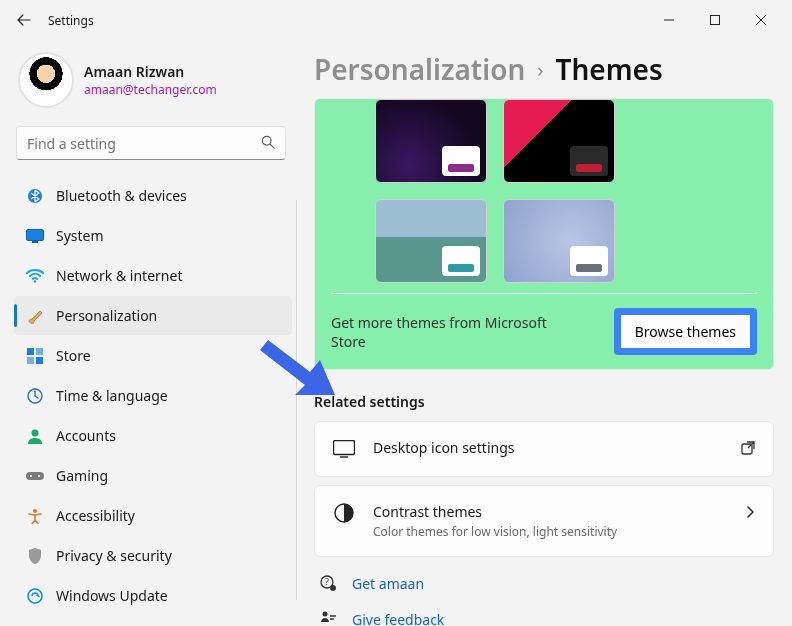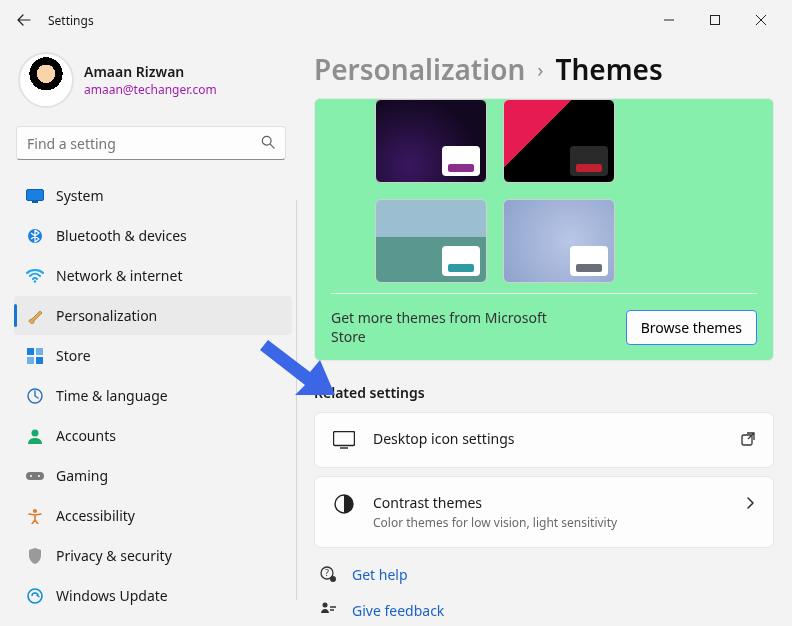--- a/index.html
+++ b/index.html
@@ -50,21 +50,21 @@
 .thumbs { display: flex; gap: 16px; flex-wrap: wrap; padding: 0 44px 10px 44px; }
 .thumb { width: 112px; height: 84px; border-radius: 6px; border: 1px solid #d0d0d0; position: relative; overflow: hidden; }
 .thumb .accent { position: absolute; right: 6px; bottom: 6px; width: 38px; height: 30px; background: #fff; border-radius: 4px; display: flex; align-items: flex-end; justify-content: center; padding-bottom: 4px; }
 .thumb .swatch { width: 26px; height: 8px; border-radius: 2px; }
 .t1 { background: radial-gradient(circle at 30% 80%, #3a1760, #120820 70%), #1a0a30; }
 .t2 { background: linear-gradient(135deg, #e61b52 0 35%, #000 35% 100%); }
 .t3 { background: linear-gradient(#9bbfd0 0 45%, #5a988f 45% 100%); }
 .t4 { background: radial-gradient(circle at 60% 50%, #b9c6e6, #8ea2cc); }
 .store-row { display: flex; align-items: center; justify-content: space-between; border-top: 1px solid #ececec; padding-top: 14px; gap: 16px; }
 .store-text { font-size: 14px; color: #333; max-width: 230px; }
-.browse-btn { background: #fdfdfd; border: 1px solid #3b82f6; border-radius: 4px; padding: 7px 14px; font-size: 14px; cursor: pointer; }
+.browse-btn { background: #fdfdfd; border: 7px solid #3b82f6; border-radius: 4px; padding: 7px 14px; font-size: 14px; cursor: pointer; }
 
 
 .section-title { font-size: 14px; font-weight: 600; color: #1a1a1a; margin-bottom: 10px; }
 
 
 .card { background: #fdfdfd; border: 1px solid #e7e7e7; border-radius: 6px; padding: 16px 18px; display: flex; gap: 18px; margin-bottom: 8px; cursor: pointer; }
 .card-icon { width: 22px; height: 22px; display: flex; align-items: center; justify-content: center; color: #1a1a1a; }
 .card-body { flex: 1; }
 .card-title { font-size: 14px; color: #1a1a1a; }
 .card-sub { font-size: 12px; color: #6a6a6a; margin-top: 2px; }
@@ -128,36 +128,36 @@
       <span class="search-icon">
         <svg width="14" height="14" viewBox="0 0 16 16">
             <circle cx="6.5" cy="6.5" r="5" stroke="#606060" fill="none" stroke-width="1.4"></circle>
             <path d="M10.5 10.5 15 15" stroke="#606060" stroke-width="1.4" stroke-linecap="round"></path>
           </svg>
       </span>
     </div>
 
     <nav class="nav">
       <div class="nav-item">
+        <span class="nav-icon ic-bt">
+            <svg width="14" height="16" viewBox="0 0 14 16">
+              <circle cx="7" cy="8" r="7" fill="#1a7fe0"></circle>
+              <path d="M7 2v12l4-3-8-6m0 6 8-6-4-3" stroke="#fff" stroke-width="1.2" fill="none" stroke-linejoin="round"></path>
+            </svg>
+          </span>
+        <span>Bluetooth &amp; devices</span>
+      </div>
+      <div class="nav-item">
         <span class="nav-icon ic-system">
             <svg width="18" height="14" viewBox="0 0 18 14">
               <rect x="0.5" y="0.5" width="17" height="11" rx="1.5" fill="#1a7fe0" stroke="#0a60b0"></rect>
               <rect x="6" y="12" width="6" height="2" fill="#0a60b0"></rect>
             </svg>
           </span>
         <span>System</span>
-      </div>
-      <div class="nav-item">
-        <span class="nav-icon ic-bt">
-            <svg width="14" height="16" viewBox="0 0 14 16">
-              <circle cx="7" cy="8" r="7" fill="#1a7fe0"></circle>
-              <path d="M7 2v12l4-3-8-6m0 6 8-6-4-3" stroke="#fff" stroke-width="1.2" fill="none" stroke-linejoin="round"></path>
-            </svg>
-          </span>
-        <span>Bluetooth &amp; devices</span>
       </div>
       <div class="nav-item">
         <span class="nav-icon ic-net">
             <svg width="18" height="14" viewBox="0 0 18 14">
               <path d="M1 4c4-4 12-4 16 0M4 7c3-3 7-3 10 0M7 10c1.2-1.2 2.8-1.2 4 0" stroke="#1aa6e8" stroke-width="2" fill="none" stroke-linecap="round"></path>
               <circle cx="9" cy="12.5" r="1.2" fill="#1aa6e8"></circle>
             </svg>
           </span>
         <span>Network &amp; internet</span>
       </div>
@@ -312,21 +312,21 @@
     </div>
 
     <div class="link-row">
       <span class="ico">
           <svg width="18" height="18" viewBox="0 0 18 18">
             <circle cx="8" cy="8" r="6" stroke="#333" fill="none" stroke-width="1.3"></circle>
             <text x="8" y="11" text-anchor="middle" font-size="9" fill="#333">?</text>
             <circle cx="14" cy="14" r="3" fill="#333"></circle>
           </svg>
         </span>
-      <a>Get help</a>
+      <a>Get amaan</a>
     </div>
     <div class="link-row">
       <span class="ico">
           <svg width="18" height="18" viewBox="0 0 18 18">
             <circle cx="6" cy="4" r="2.5" fill="#333"></circle>
             <path d="M2 12c0-2 2-4 4-4s4 2 4 4" fill="#333"></path>
             <path d="M11 6h6M11 9h4" stroke="#333" stroke-width="1.4"></path>
           </svg>
         </span>
       <a>Give feedback</a>

